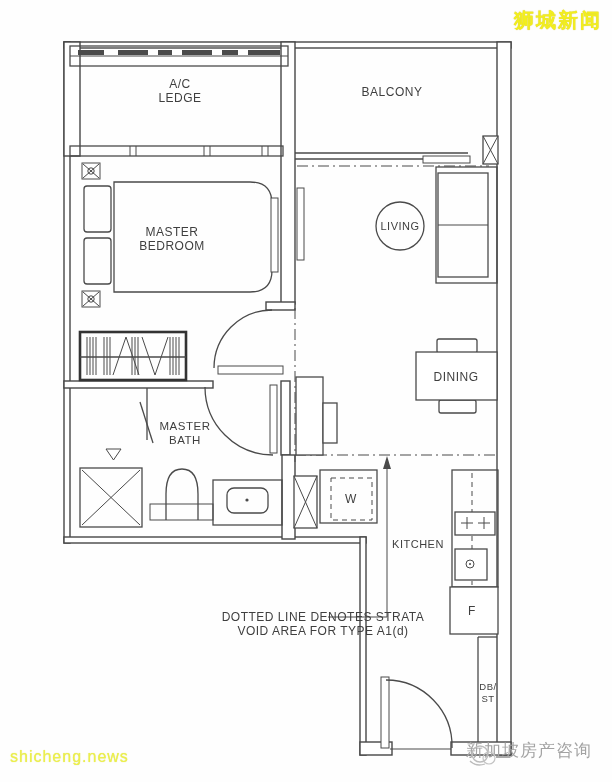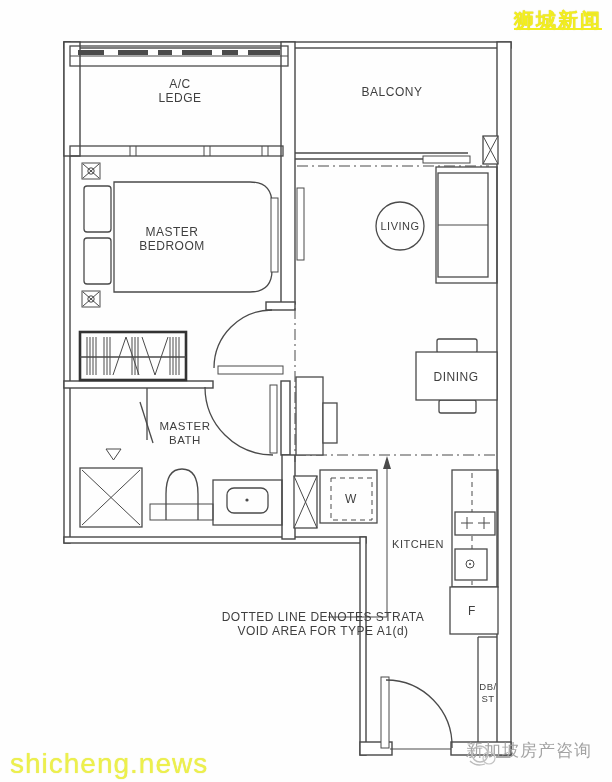--- a/index.html
+++ b/index.html
@@ -9,22 +9,22 @@
   .w{fill:#ffffff;stroke:#474747;stroke-width:1.4;}
   .ln{fill:none;stroke:#4a4a4a;stroke-width:1.3;}
   .lnw{fill:#ffffff;stroke:#4a4a4a;stroke-width:1.3;}
   .thin{stroke-width:1;}
   .thk{fill:none;stroke:#333333;stroke-width:2.6;}
   .dd{stroke-dasharray:11 4 2 4;}
   .dsh{stroke-dasharray:5 4;}
   .fillg{fill:#4a4a4a;stroke:none;}
   text.t{font-family:"Liberation Sans",sans-serif;fill:#3f3f3f;text-anchor:middle;letter-spacing:0.5px;}
   .wm-tr{position:absolute;top:7px;right:10px;font-size:20px;font-weight:bold;letter-spacing:2px;
-         color:#f2ee1e;text-shadow:0 0 1px #cdbd25;text-decoration:underline;}
-  .wm-bl{position:absolute;left:10px;top:748px;font-size:28px;color:#edf04b;letter-spacing:1px;
+         color:#f2ee1e;text-shadow:0 0 1px #cdbd25;}
+  .wm-bl{position:absolute;left:10px;top:748px;font-size:16px;color:#edf04b;letter-spacing:1px;
          text-shadow:0 0 1px #d9dc64;}
   .wm-br{position:absolute;left:466px;top:739px;display:flex;align-items:center;gap:2px;
          color:#a3a3a3;font-size:17px;letter-spacing:1px;}
 </style>
 </head>
 <body>
 
 <div class="stage">
 
 <svg width="612" height="782" viewBox="0 0 612 782">

